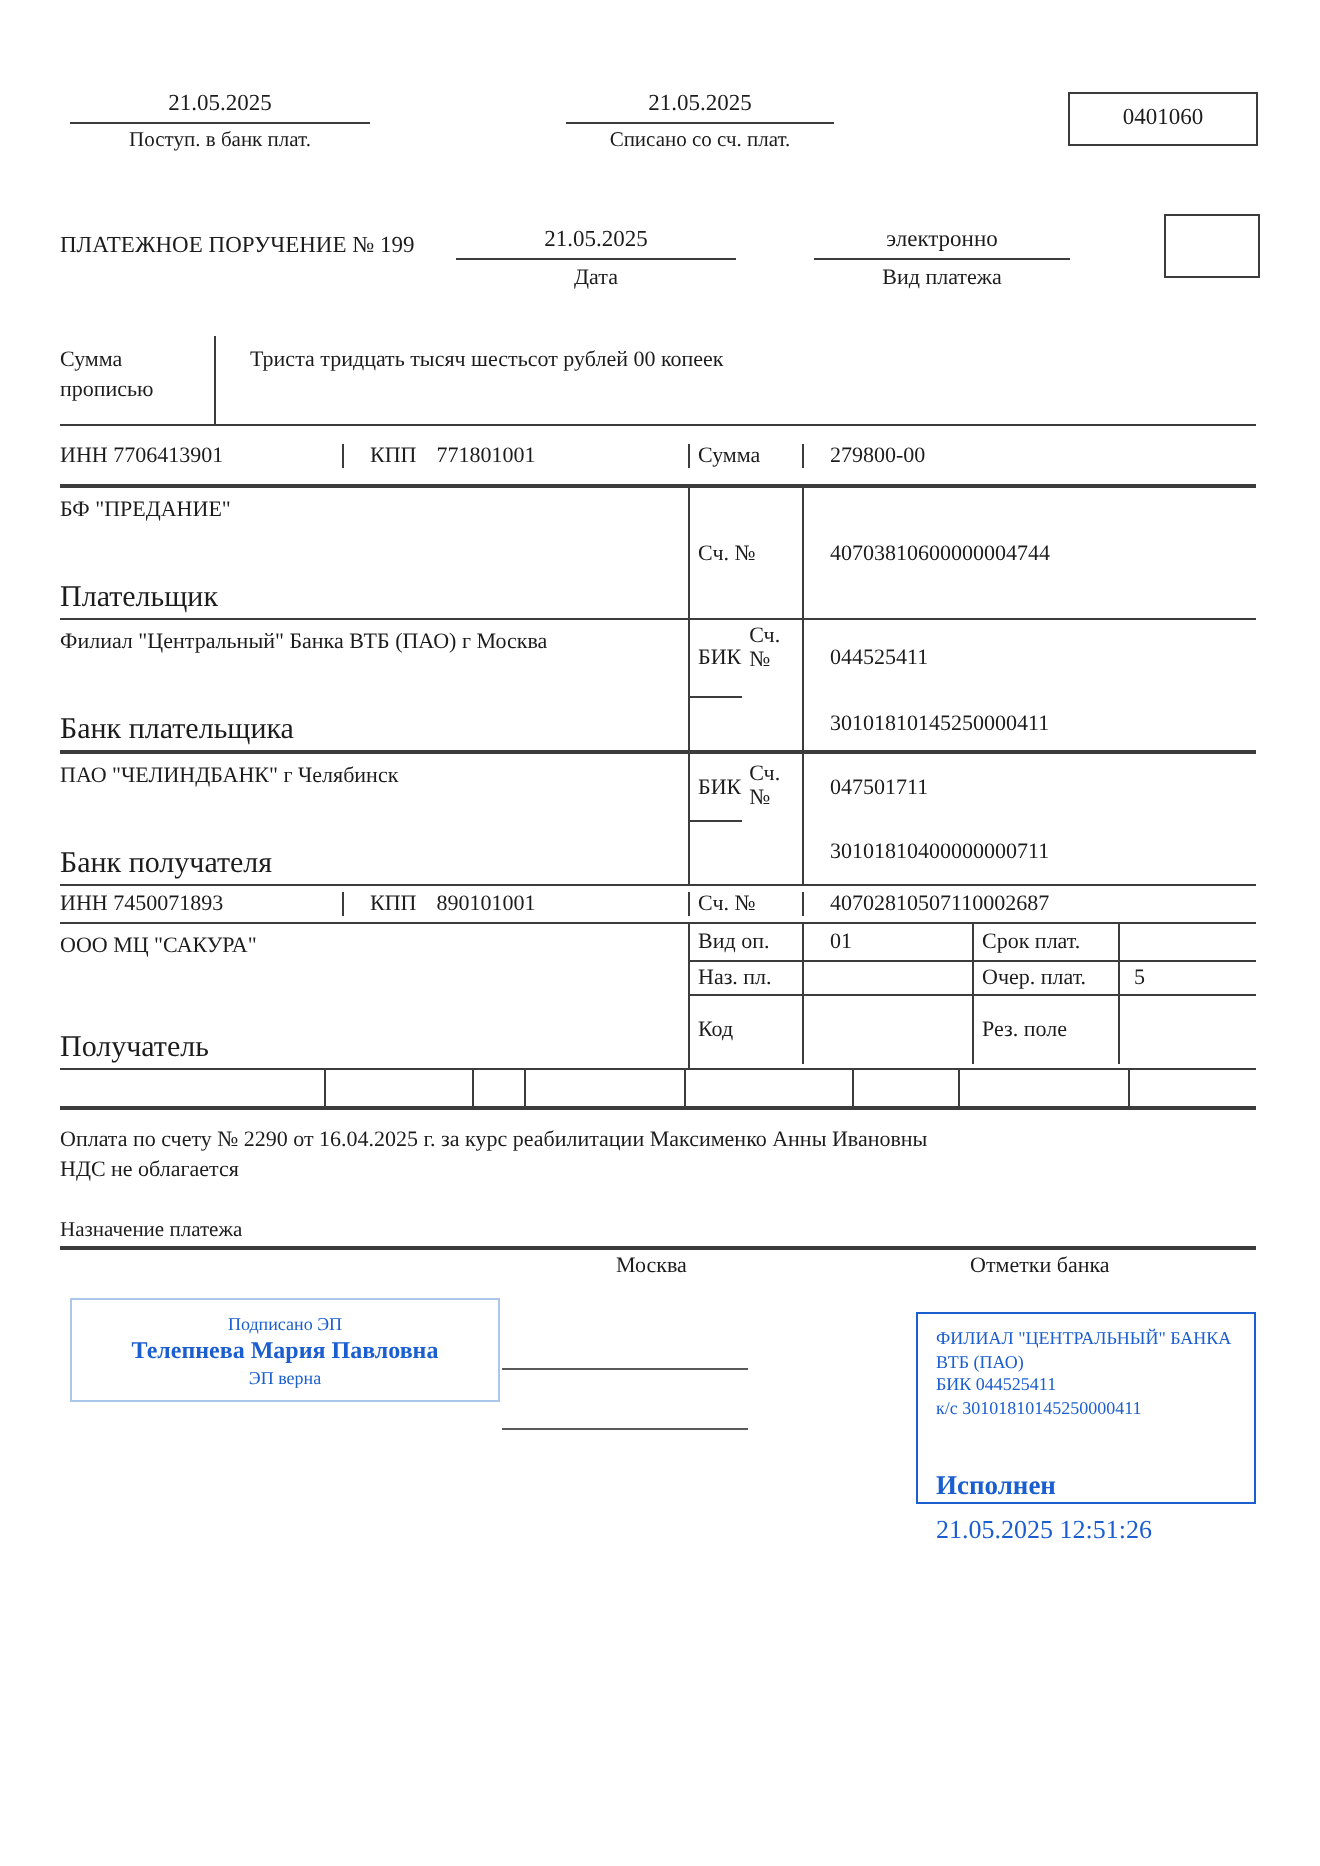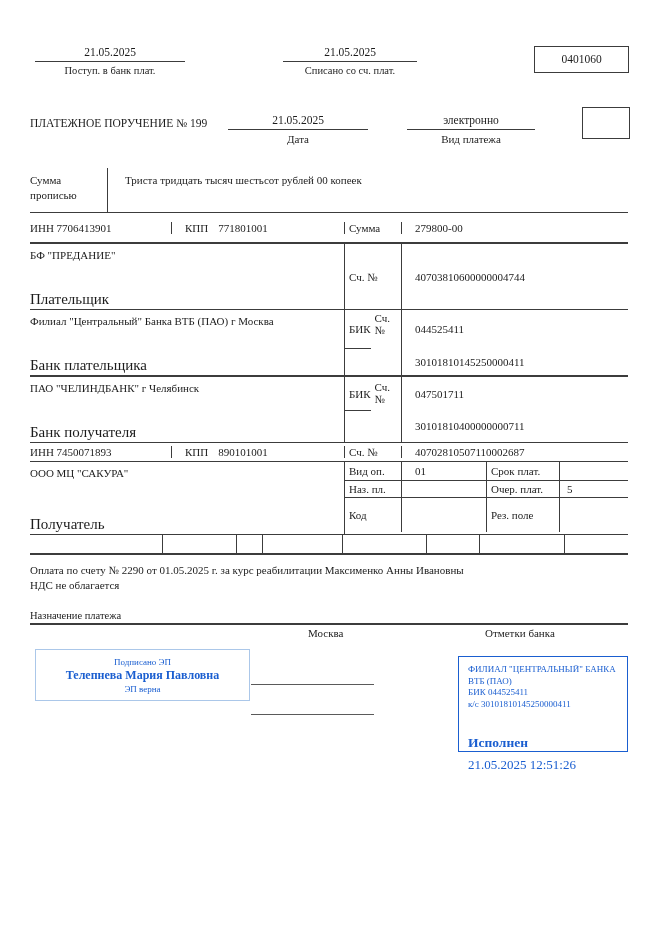--- a/index.html
+++ b/index.html
@@ -194,21 +194,21 @@
       <div class="br" style="width:26px;"></div>
       <div class="br" style="width:80px;"></div>
       <div class="br" style="width:84px;"></div>
       <div class="br" style="width:53px;"></div>
       <div class="br" style="width:85px;"></div>
       <div style="flex:1;"></div>
     </div>
   </div>
 
   <div class="purpose">
-    <div class="p-line">Оплата по счету № 2290 от 01.05.2025 г. за курс реабилитации Максименко Анны Ивановны</div>
+    <div class="p-line">Оплата по счету № 2290 от 16.04.2025 г. за курс реабилитации Максименко Анны Ивановны</div>
     <div class="p-line">НДС не облагается</div>
     <div class="sec-label">Назначение платежа</div>
   </div>
 
   <div class="sig-title" style="left:308px;">Москва</div>
   <div class="sig-title" style="left:485px;">Отметки банка</div>
 
   <div class="esign-box">
     <div class="esign-small">Подписано ЭП</div>
     <div class="esign-name">Телепнева Мария Павловна</div>

